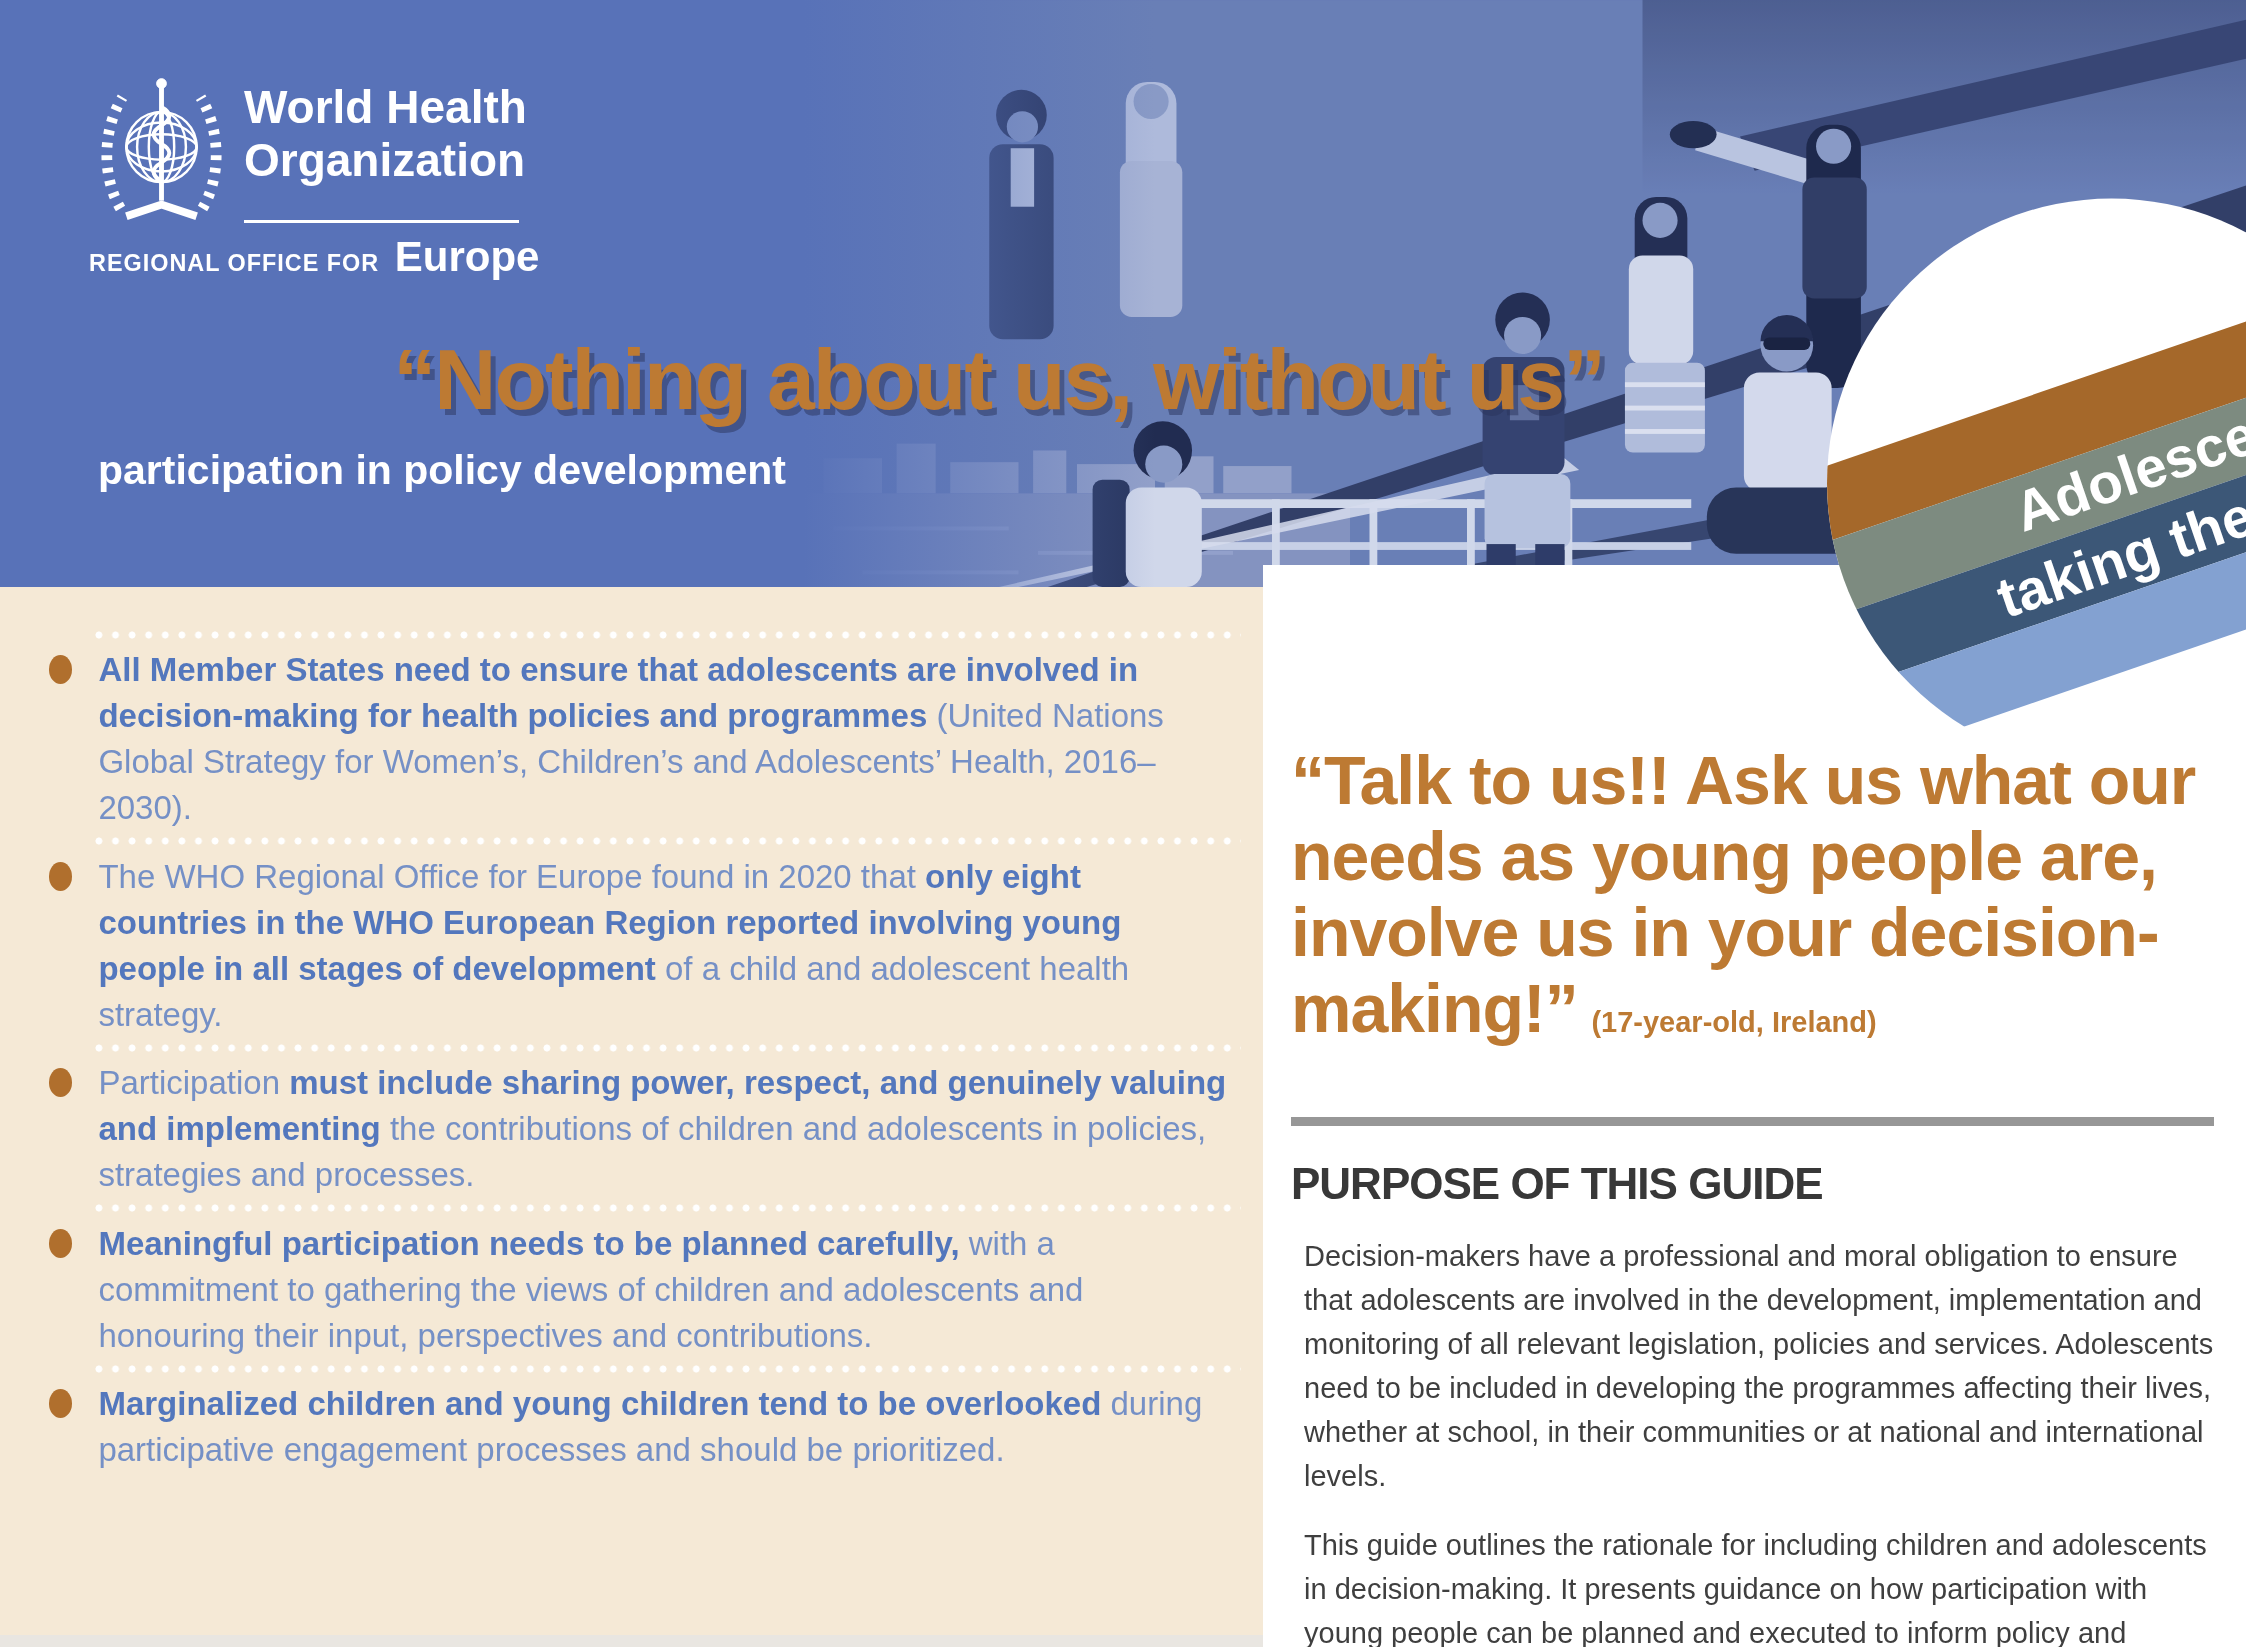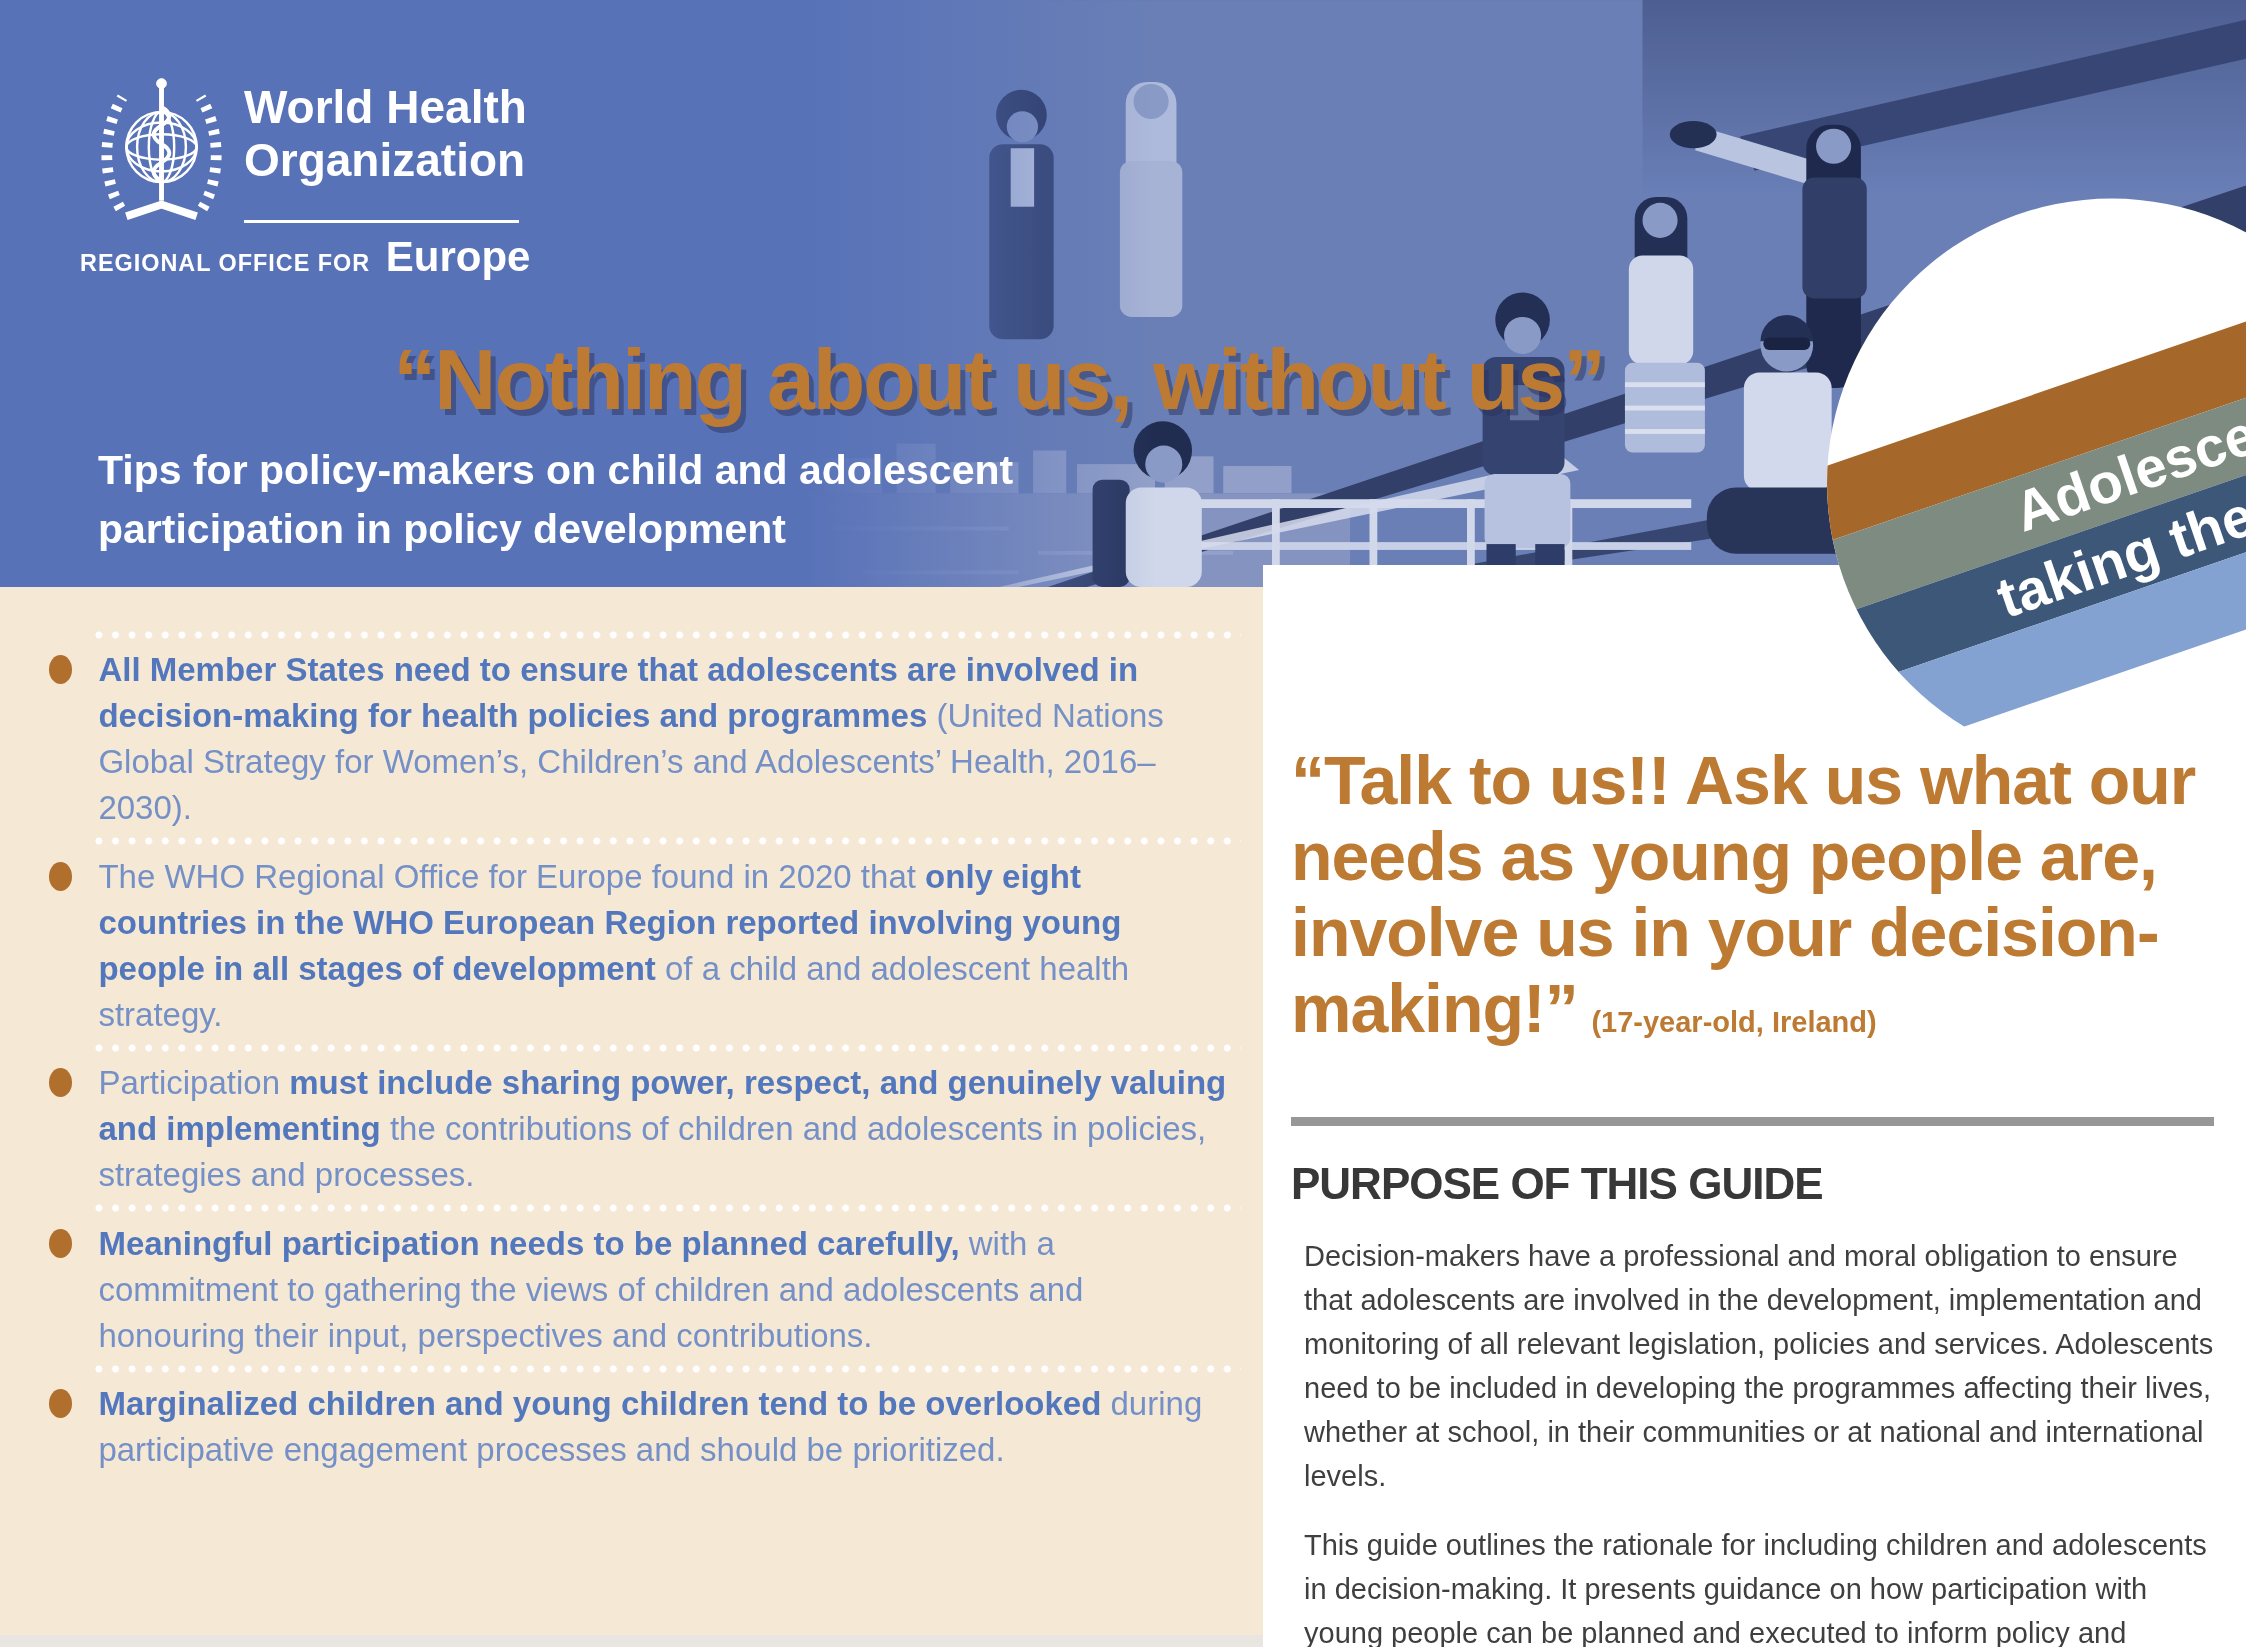--- a/index.html
+++ b/index.html
@@ -8,21 +8,21 @@
     background:#ffffff;font-family:"Liberation Sans", sans-serif;
   }
   
   .header{position:absolute;left:0;top:0;width:2247px;height:587px;
     background:var(--header-blue,#5872b8);overflow:hidden;}
   .photo{position:absolute;left:804px;top:0;width:1443px;height:587px;}
   .who-logo{position:absolute;left:59px;top:54px;width:546px;height:234px;color:#fff;}
   .who-emblem{position:absolute;left:34px;top:9.8px;width:137px;height:166px;}
   .who-text{position:absolute;left:185px;top:27px;line-height:53px;font-size:46px;font-weight:bold;}
   .who-underline{position:absolute;left:185px;top:166px;width:275px;height:2.9px;background:#fff;}
-  .who-office{position:absolute;left:21px;top:179px;white-space:nowrap;}
+  .who-office{position:absolute;left:30px;top:179px;white-space:nowrap;}
   .who-office .small{font-size:23.4px;font-weight:bold;letter-spacing:1px;}
   .who-office .big{font-size:42px;font-weight:bold;margin-left:15.6px;}
   .title{position:absolute;left:44px;top:334px;width:1560px;
     font-size:86px;font-weight:bold;letter-spacing:-2px;line-height:1.05;
     color:var(--accent-orange,#c17b38);
     text-shadow:4.9px 5.9px 0 rgba(42,52,92,.5);white-space:nowrap;z-index:4;text-align:right;}
   .subtitle{position:absolute;left:98px;top:441px;z-index:4;
     font-size:41px;font-weight:bold;color:#ffffff;line-height:59px;}
   
   .badge{position:absolute;left:1751px;top:166px;width:496px;height:644px;z-index:6;}
@@ -189,21 +189,20 @@
         <div>Organization</div>
       </div>
       <div class="who-underline"></div>
       <div class="who-office">
         <span class="small">REGIONAL OFFICE FOR</span><span class="big">Europe</span>
       </div>
     </div>
 
     <div class="title">“Nothing about us, without us”</div>
     <div class="subtitle">
-      <div>Tips for policy-makers on child and adolescent</div>
       <div>participation in policy development</div>
     </div>
   </div>
 
   <svg class="badge" viewBox="0 0 509 660">
     <defs>
       <clipPath id="badgeclip">
           <circle cx="370" cy="325" r="292"></circle>
         </clipPath>
     </defs>

